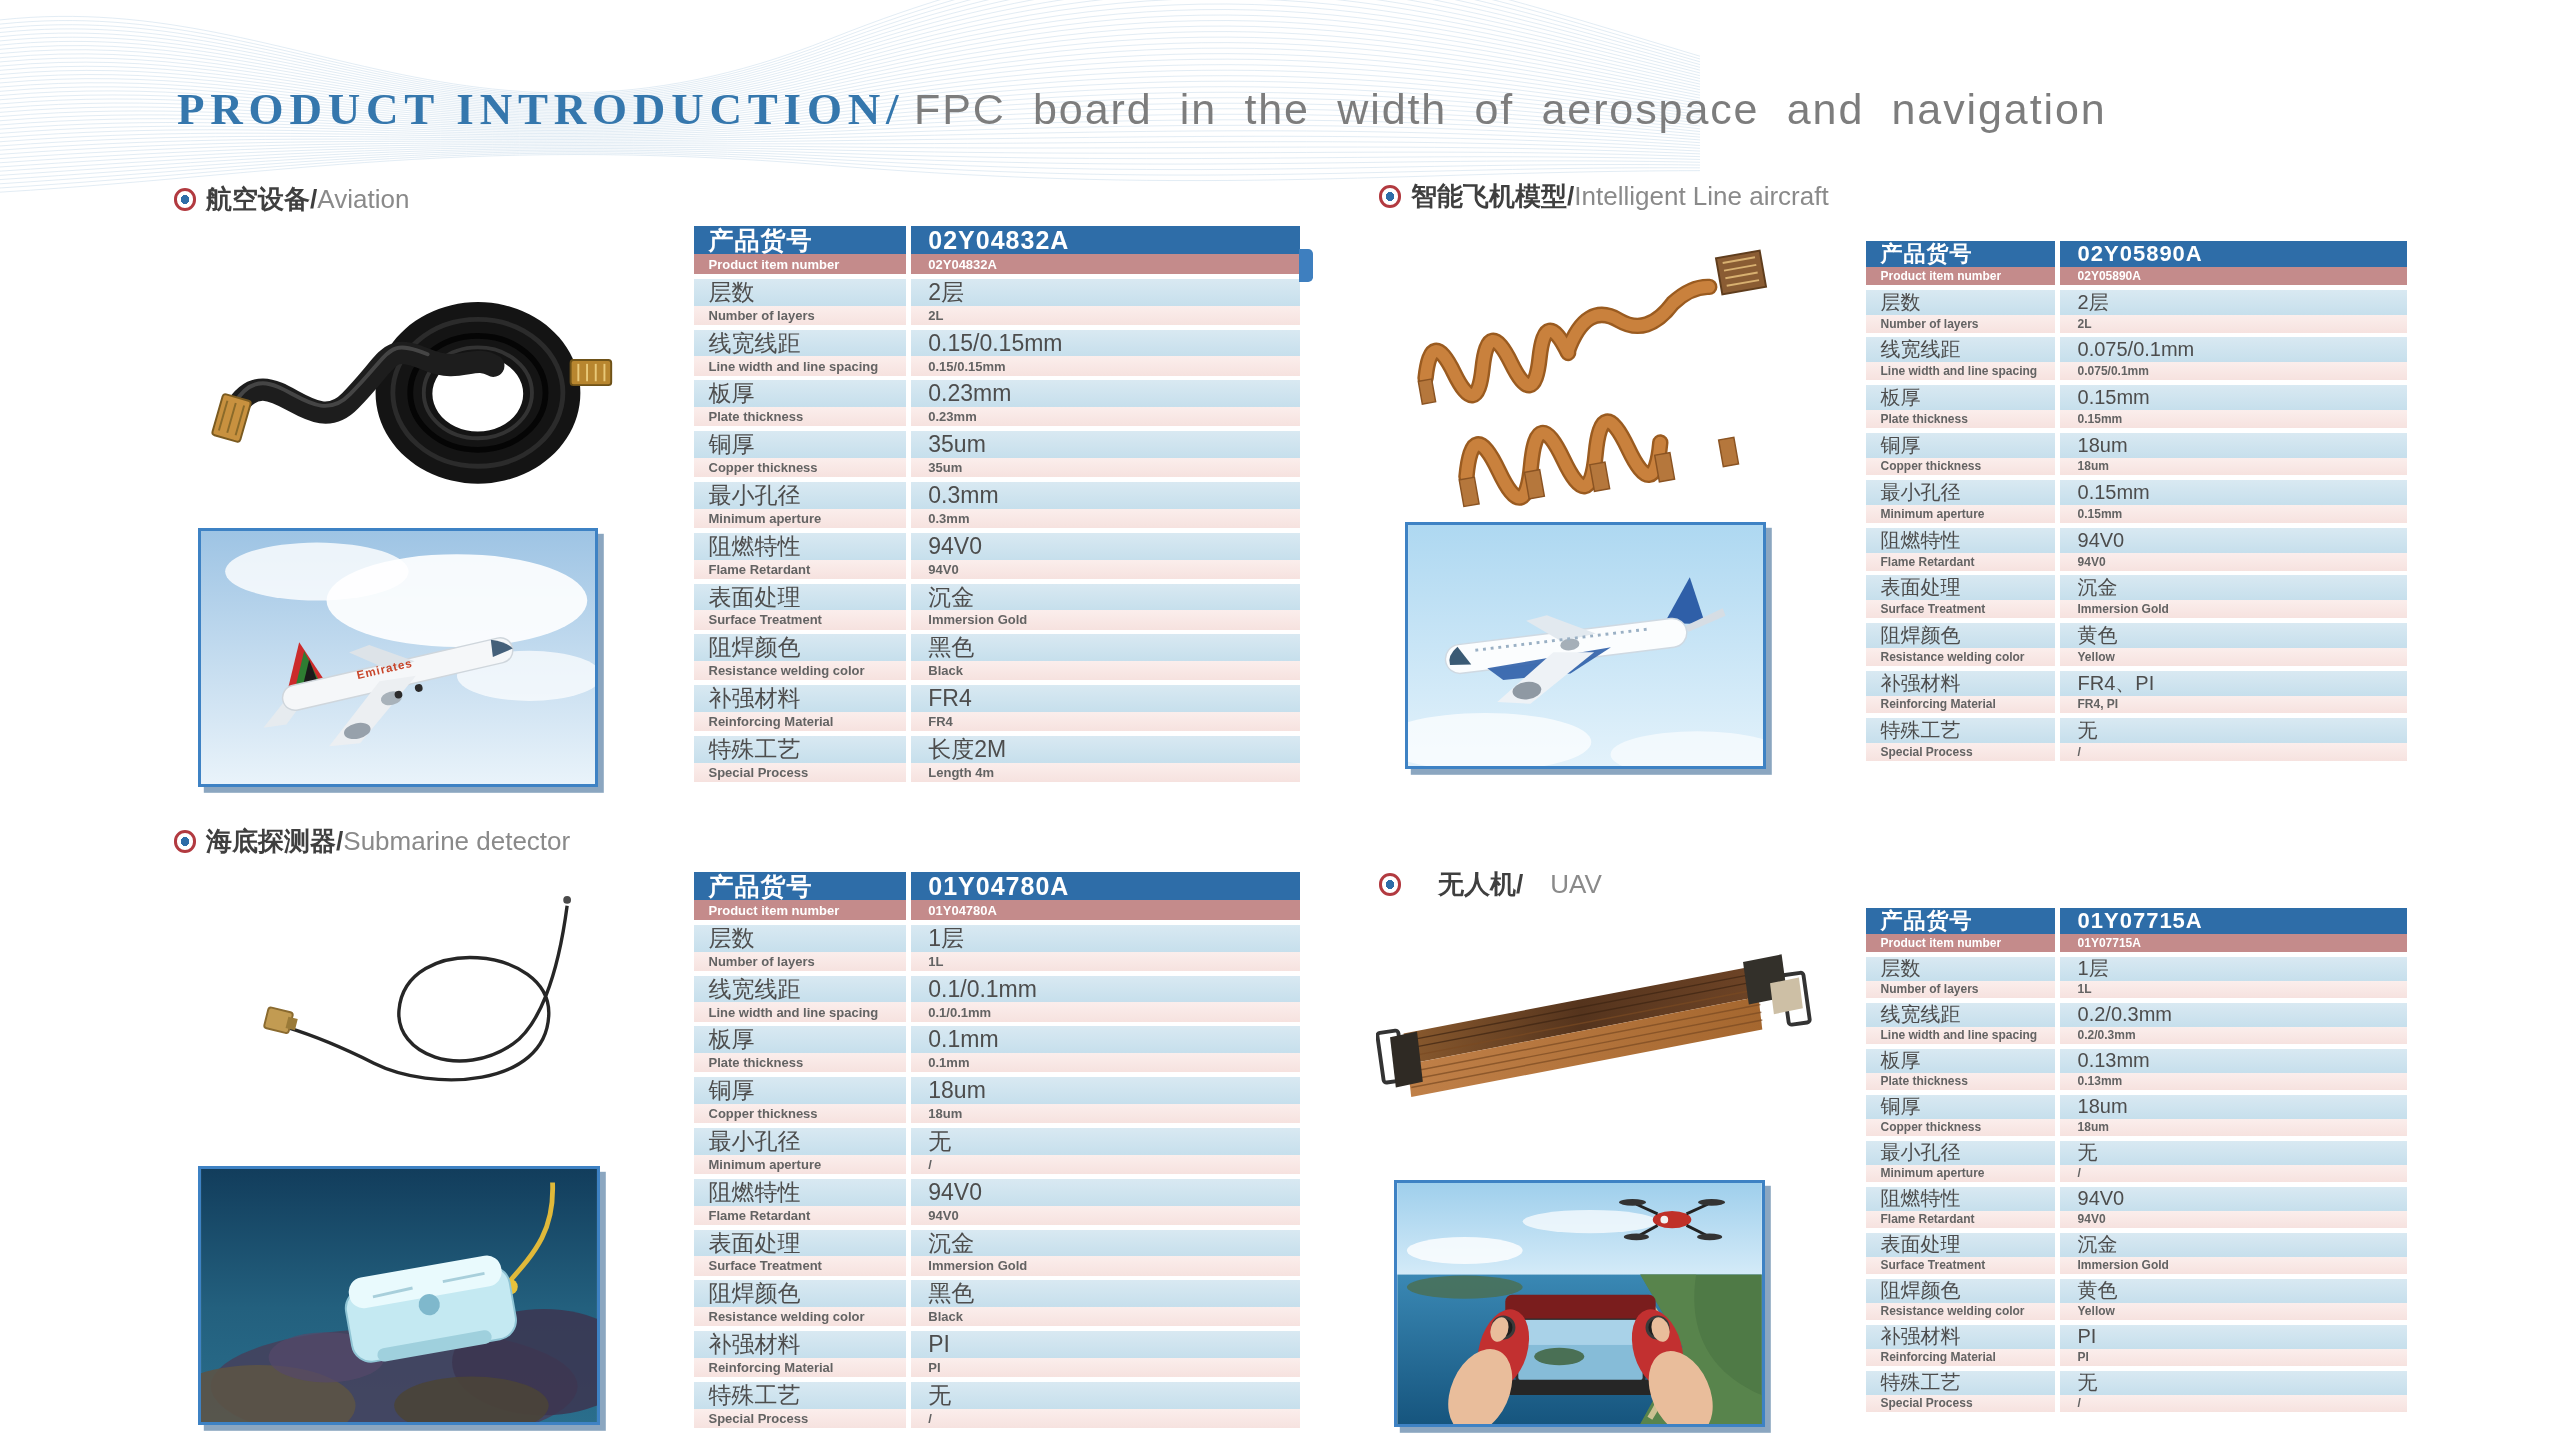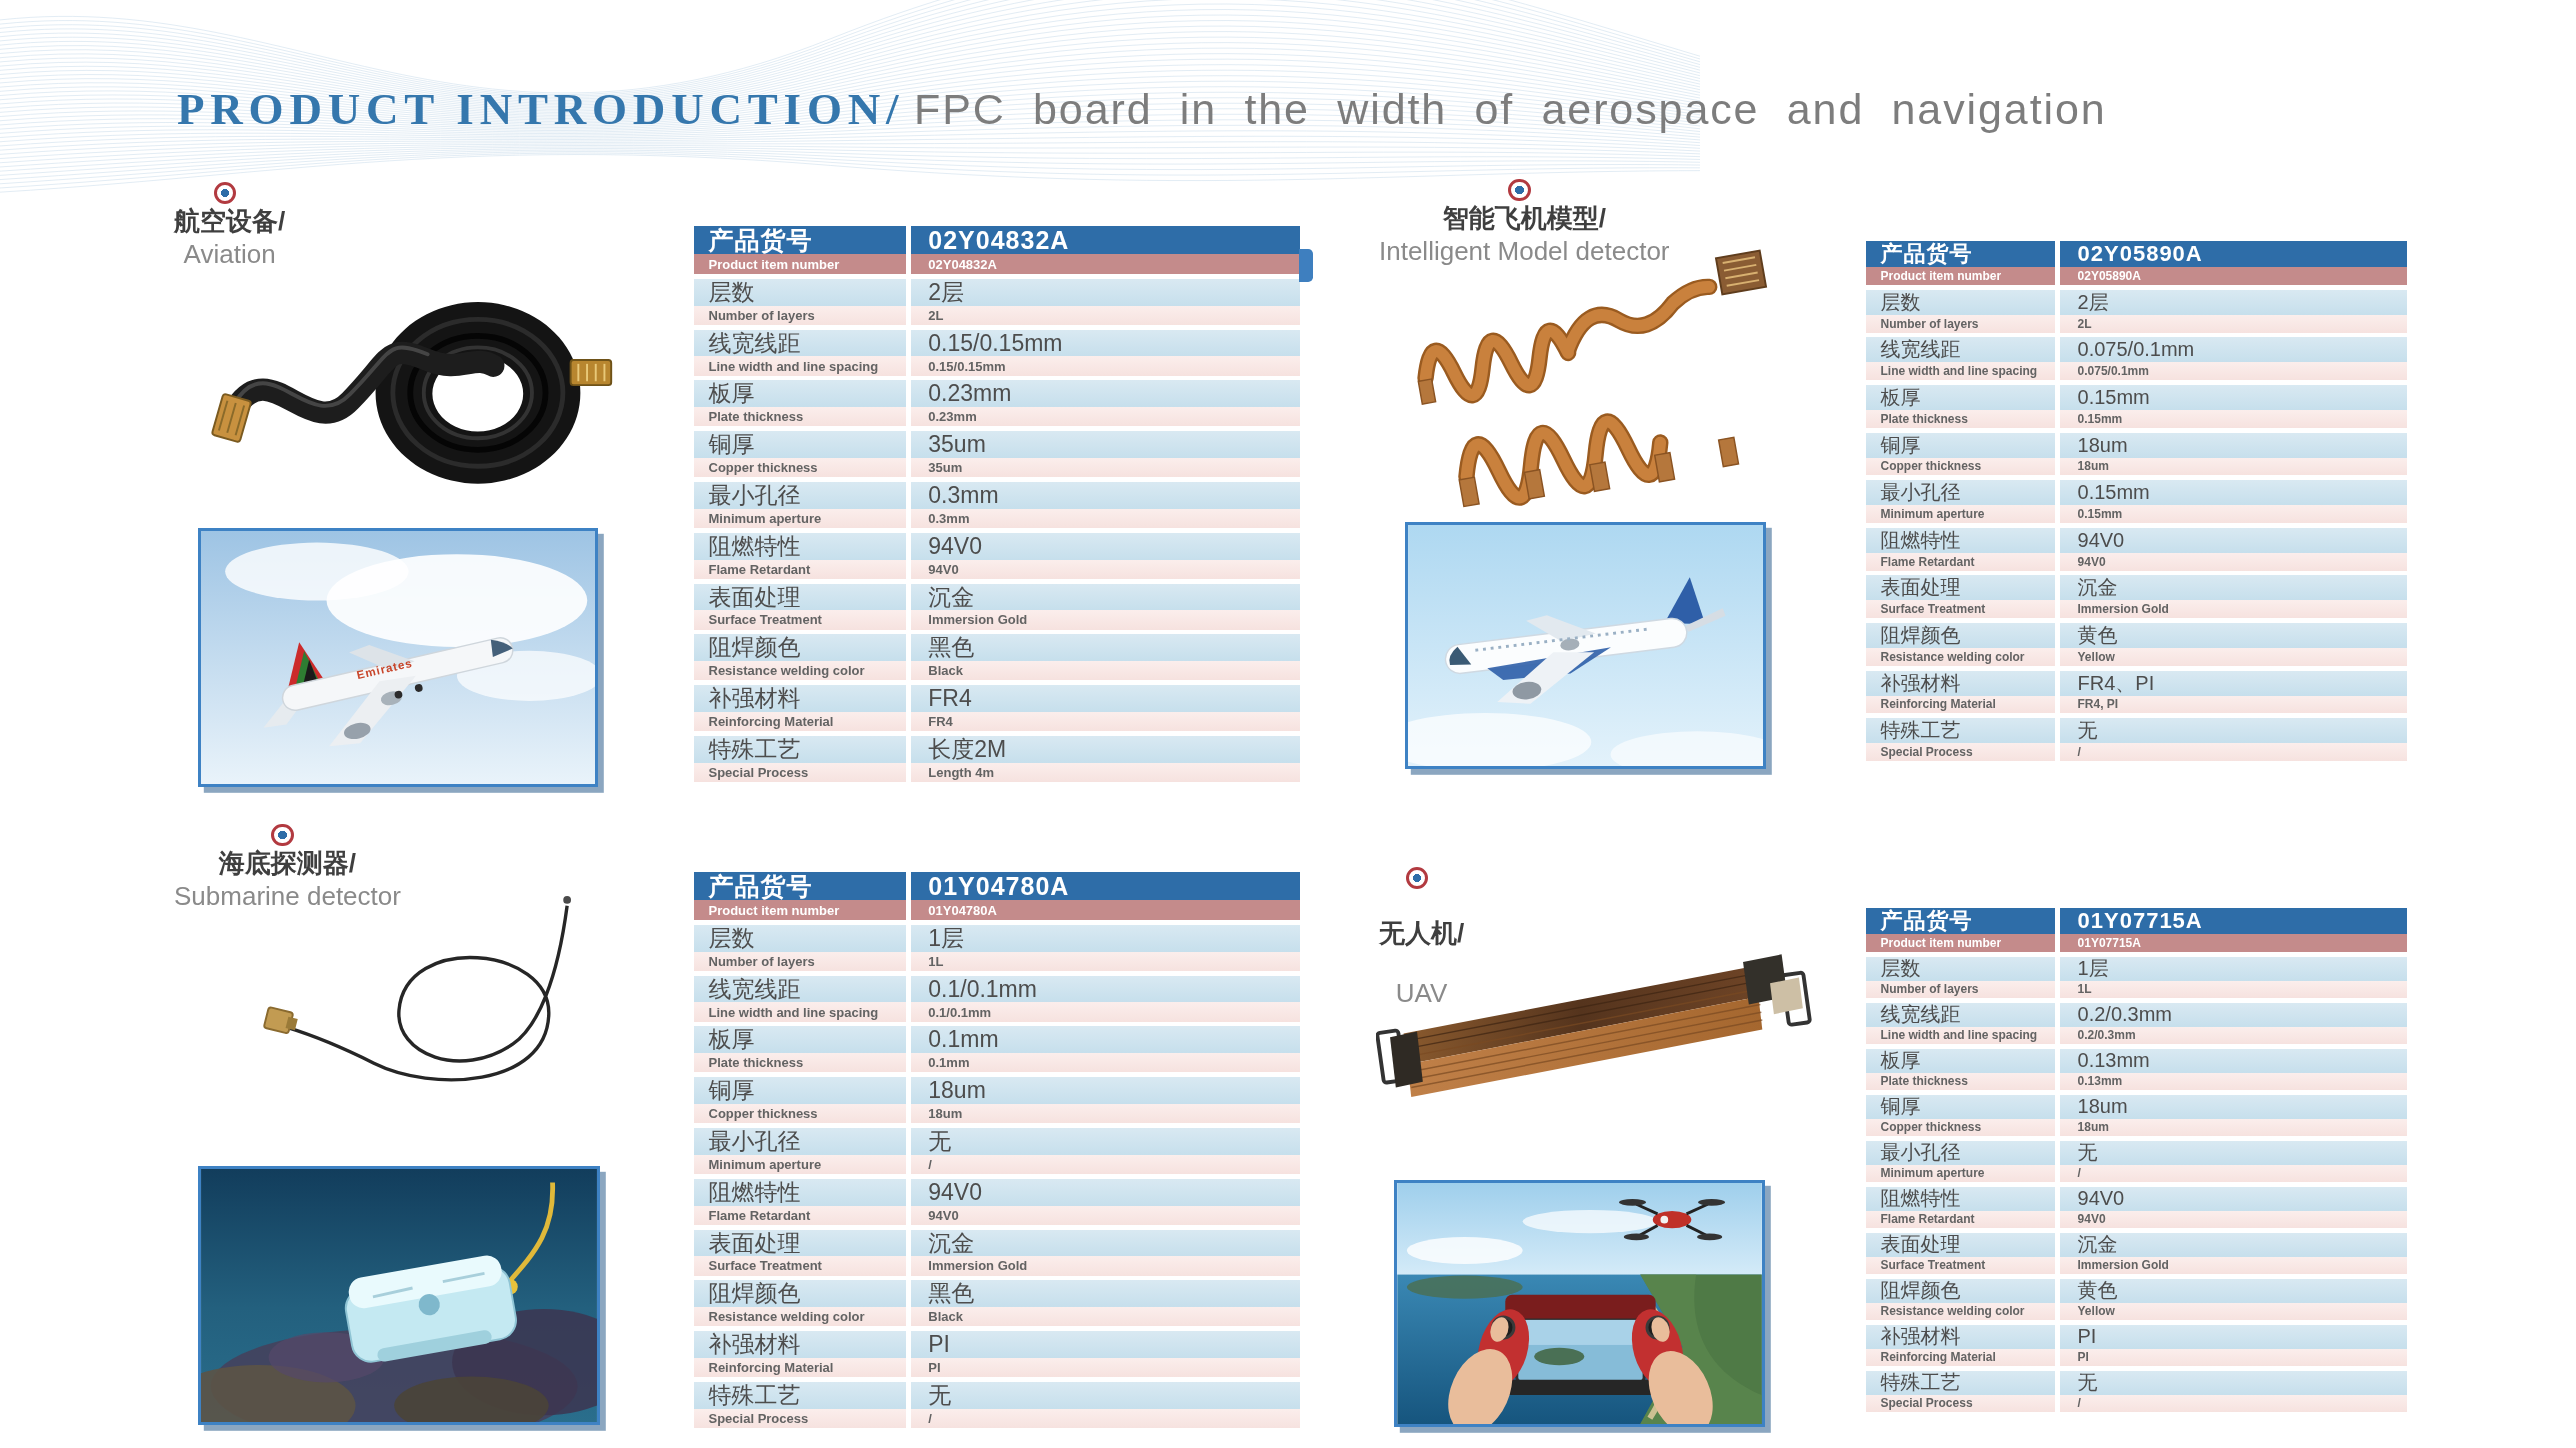--- a/index.html
+++ b/index.html
@@ -9,21 +9,21 @@
     font-family:"Liberation Sans","DejaVu Sans",sans-serif;
   }
   
   #waves{position:absolute;left:0;top:0;pointer-events:none;}
   .wline{fill:none;stroke:#c9dcEA;stroke-width:1;opacity:.55;}
   
   .title{position:absolute;left:177px;top:83px;white-space:nowrap;}
   .t-blue{color:#3577ad;font-weight:bold;font-size:45px;letter-spacing:5.8px;font-family:Liberation Serif, serif;}
   .t-gray{color:#7d7d7d;font-size:43px;letter-spacing:1.9px;word-spacing:13.5px;margin-left:9.7px;}
   
-  .sec-h{position:absolute;display:flex;align-items:center;white-space:nowrap;flex-direction:column;}
+  .sec-h{position:absolute;display:flex;align-items:center;white-space:nowrap;}
   .bullet{width:16.4px;height:16.4px;border-radius:50%;border:3.9px solid #b23a40;margin-right:9.7px;
           background:radial-gradient(circle,#2e6da8 0 4.3px,#ffffff 4.3px);}
   .sec-cn{font-size:26px;font-weight:bold;color:#3f3f3f;}
   .sec-en{font-size:26px;color:#8a8a8a;}
   .s1{left:174px;top:182px;}
   .s2{left:1379px;top:179px;}
   .s3{left:174px;top:824px;}
   .s4{left:1379px;top:867px;gap:27px;}
   
   .spec-table{position:absolute;display:flex;flex-direction:column;gap:4.8px;}
@@ -117,21 +117,21 @@
 </div>
 
 <div class="sec-h s1">
   <span class="bullet"></span>
   <span class="sec-cn">航空设备/</span>
     <span class="sec-en">Aviation</span>
 </div>
 <div class="sec-h s2">
   <span class="bullet"></span>
   <span class="sec-cn">智能飞机模型/</span>
-    <span class="sec-en">Intelligent Model detector</span>
+    <span class="sec-en">Intelligent Line aircraft</span>
 </div>
 <div class="sec-h s3">
   <span class="bullet"></span>
   <span class="sec-cn">海底探测器/</span>
     <span class="sec-en">Submarine detector</span>
 </div>
 <div class="sec-h s4">
   <span class="bullet"></span>
   <span class="sec-cn">无人机/</span>
     <span class="sec-en">UAV</span>

